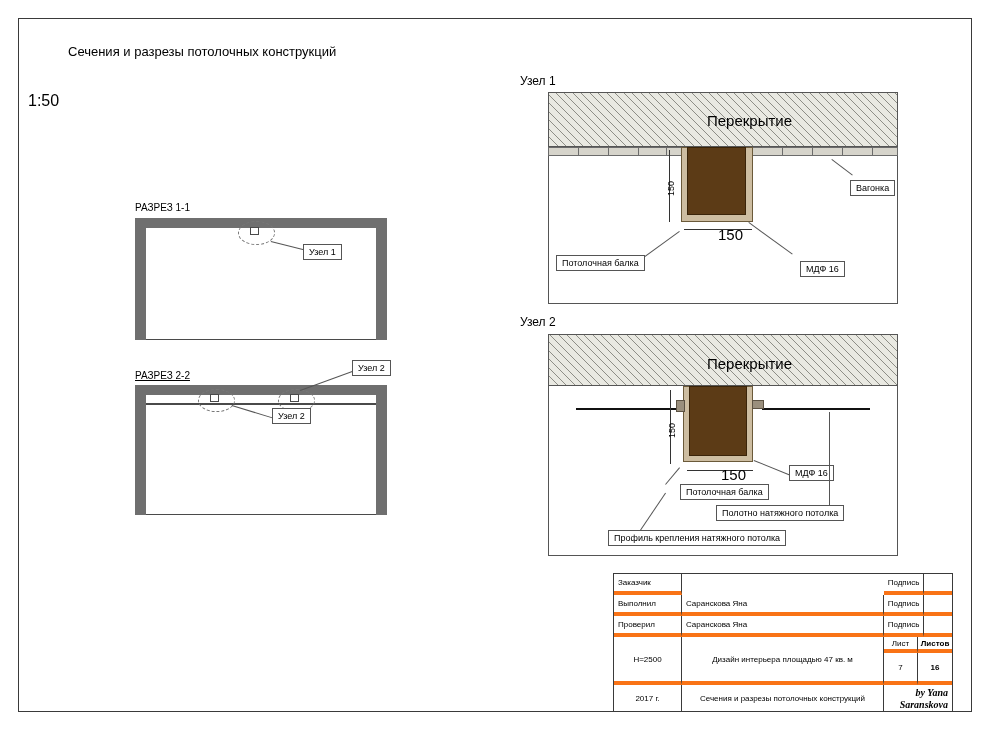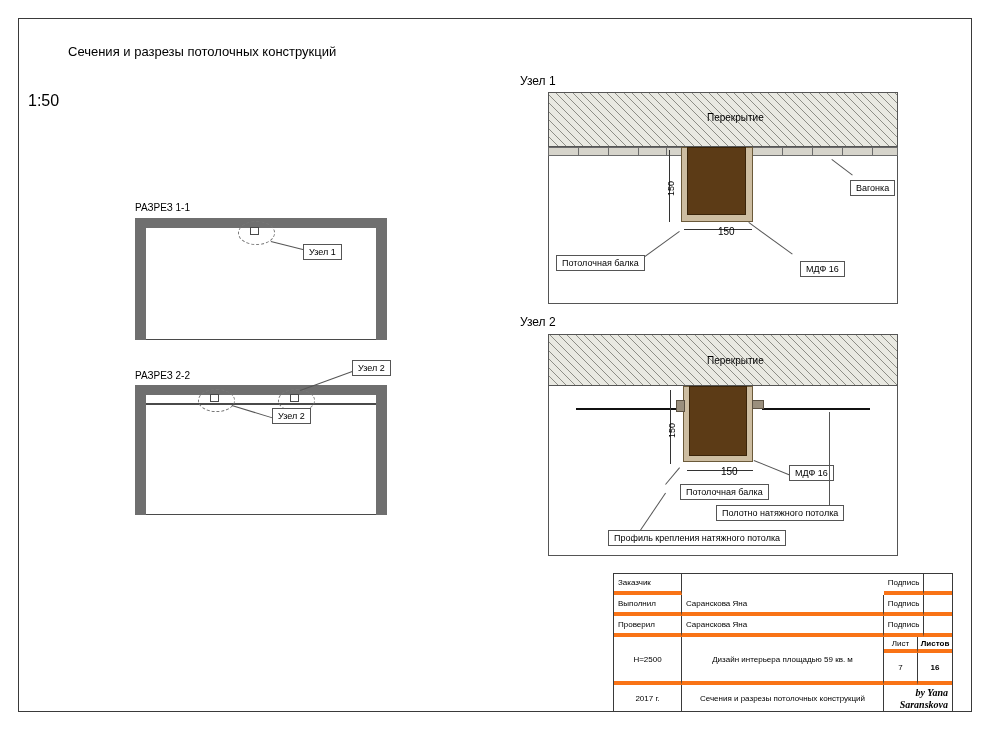--- a/index.html
+++ b/index.html
@@ -38,21 +38,21 @@
   }
   .sheet-title {
     position: absolute;
     left: 68px;
     top: 44px;
     font-size: 13px;
   }
 
   
   .abs { position: absolute; }
-  .txt { font-size: 10px; color: #000; white-space: nowrap; padding-left: 10px; }
+  .txt { font-size: 15px; color: #000; white-space: nowrap; padding-left: 10px; }
   .callout-box {
     border: 1px solid #555;
     background: #fff;
     font-size: 9px;
     padding: 2px 5px;
     white-space: nowrap;
   }
   .leader {
     position: absolute;
     background: #555;
@@ -216,21 +216,21 @@
     <div class="wall" style="left:135px; top:218px; width:252px; height:10px;"></div>
 
     <div class="beam-sq" style="left:250px; top:227px; width:9px; height:8px;"></div>
     <div class="dash-ellipse" style="left:238px; top:221px; width:35px; height:22px;"></div>
 
     <div class="leader" style="left:271px; top:241px; width:35px; transform: rotate(14deg);"></div>
     <div class="callout-box abs" style="left:303px; top:244px;">Узел 1</div>
   </div>
 
   <div>
-    <div class="sec-label" style="left:135px; top:370px;">РАЗРЕЗ 2-2</div>
+    <div class="sec-label" style="left:135px; top:370px;text-decoration:underline;">РАЗРЕЗ 2-2</div>
 
     <div class="room-outline" style="left:135px; top:385px; width:252px; height:130px;"></div>
     <div class="wall" style="left:135px; top:385px; width:11px; height:130px;"></div>
     <div class="wall" style="left:376px; top:385px; width:11px; height:130px;"></div>
     <div class="wall" style="left:135px; top:385px; width:252px; height:10px;"></div>
     <div class="ceil-line" style="left:146px; top:403px; width:230px;"></div>
 
     <div class="beam-sq" style="left:210px; top:394px; width:9px; height:8px;"></div>
     <div class="dash-ellipse" style="left:198px; top:389px; width:35px; height:21px;"></div>
 
@@ -333,21 +333,21 @@
     <div class="tb-cell" style="left:0; top:42px; width:68px; height:21px;">Проверил</div>
     <div class="tb-cell" style="left:68px; top:42px; width:202px; height:21px;">Саранскова Яна</div>
     <div class="tb-cell center" style="left:270px; top:42px; width:40px; height:21px;">Подпись</div>
     <div class="tb-cell nob" style="left:310px; top:42px; width:28px; height:21px;"></div>
 
     <div class="tb-cell center" style="left:0; top:63px; width:68px; height:48px; flex-direction:column;">
       <span>H=2500</span>
     </div>
     <div class="tb-cell center nobb" style="left:0; top:111px; width:68px; height:27px;">2017 г.</div>
 
-    <div class="tb-cell center" style="left:68px; top:63px; width:202px; height:48px;">Дизайн интерьера площадью 59 кв. м</div>
+    <div class="tb-cell center" style="left:68px; top:63px; width:202px; height:48px;">Дизайн интерьера площадью 47 кв. м</div>
 
     <div class="tb-cell center" style="left:270px; top:63px; width:34px; height:16px;text-align:right;">Лист</div>
     <div class="tb-cell center nob" style="left:304px; top:63px; width:34px; height:16px;">Листов</div>
     <div class="tb-cell center" style="left:270px; top:79px; width:34px; height:32px;">7</div>
     <div class="tb-cell center nob" style="left:304px; top:79px; width:34px; height:32px;">16</div>
 
     <div class="tb-cell center nobb" style="left:68px; top:111px; width:202px; height:27px; white-space:normal;">Сечения и разрезы потолочных конструкций</div>
 
     <div class="tb-cell center nob nobb" style="left:270px; top:111px; width:68px; height:27px;">
       <div class="sig">

